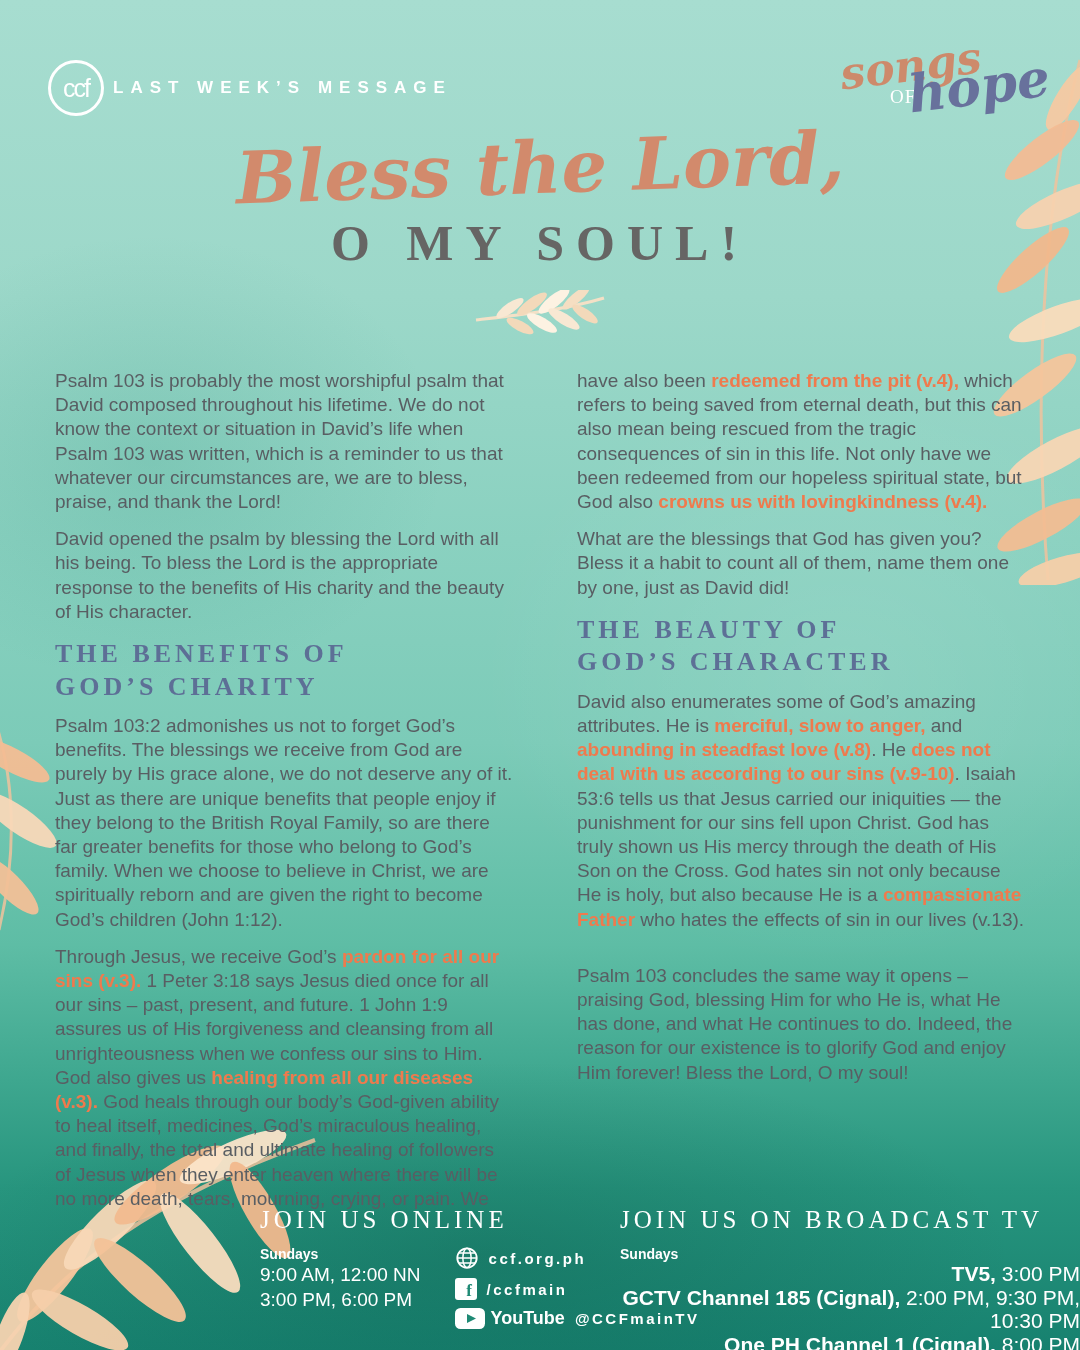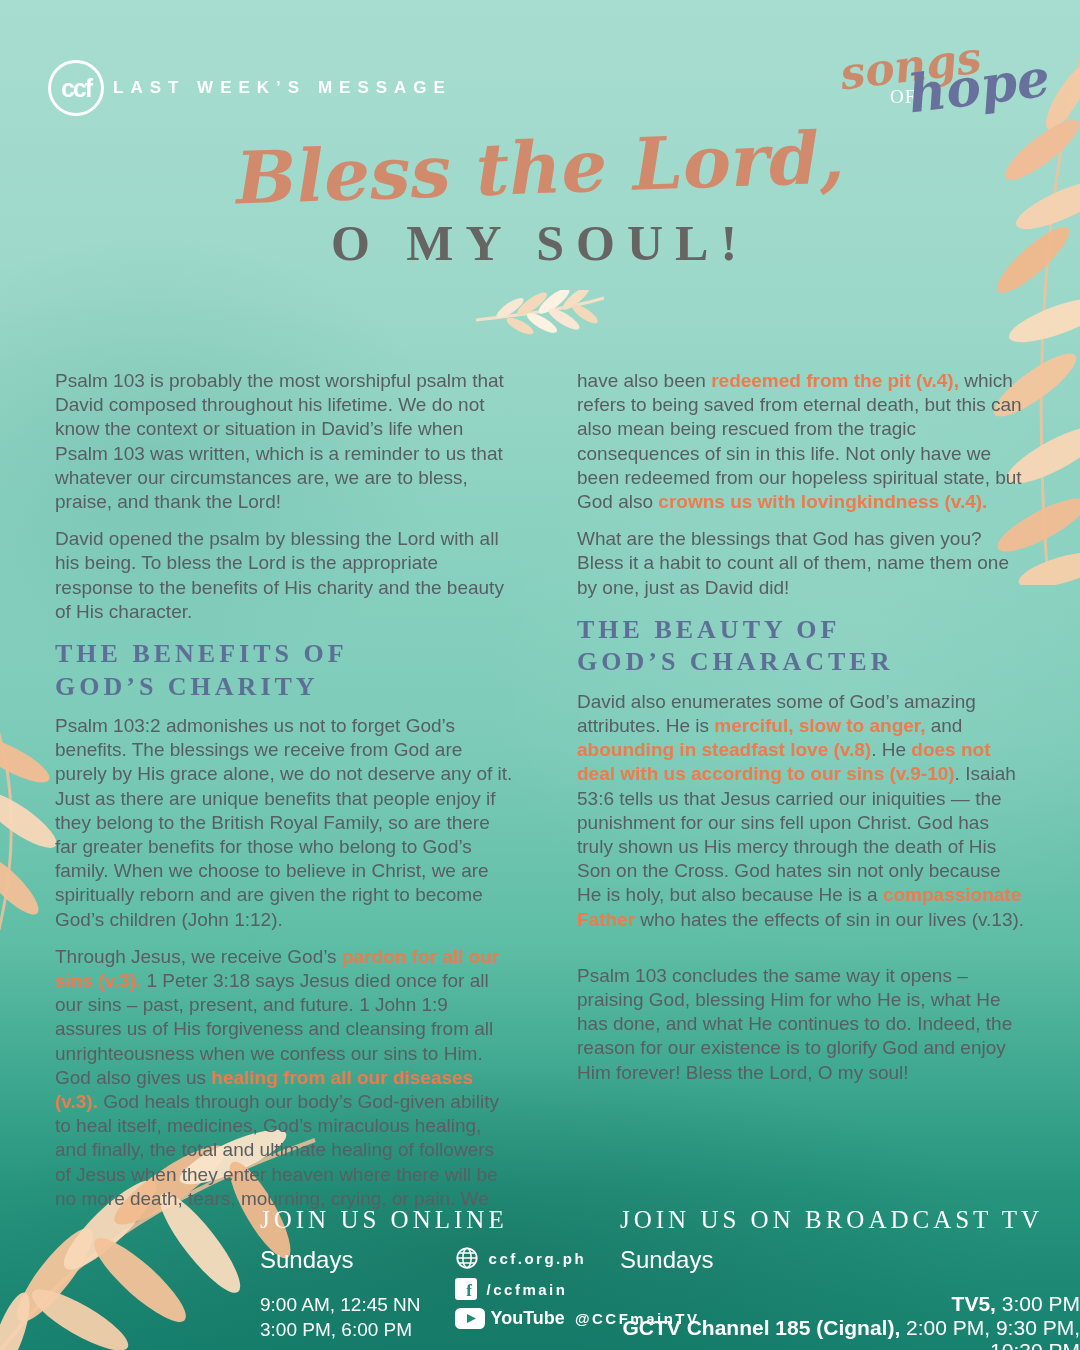--- a/index.html
+++ b/index.html
@@ -9,21 +9,21 @@
     background:
       radial-gradient(ellipse 420px 320px at 14% 34%, rgba(52,150,130,.20), transparent 70%),
       radial-gradient(ellipse 520px 420px at 78% 50%, rgba(255,255,255,.10), transparent 70%),
       radial-gradient(ellipse 700px 260px at 45% 93%, rgba(8,80,66,.28), transparent 75%),
       linear-gradient(180deg,#a7ddd0 0%,#9cd8c9 22%,#8ad1c0 40%,#7ccbb8 55%,#5ebda5 70%,#3ea78f 80%,#27957e 88%,#17816f 100%);
   }
   .deco{position:absolute;pointer-events:none;}
   
   .logo{position:absolute;left:48px;top:60px;width:56px;height:56px;border:3px solid #fff;
         border-radius:50%;box-sizing:border-box;display:flex;align-items:center;justify-content:center;}
-  .logo span{color:#fff;font-weight:bold;font-size:25px;letter-spacing:-2px;line-height:1;}
+  .logo span{color:#fff;font-weight:normal;font-size:25px;letter-spacing:-2px;line-height:1;}
   .kicker{position:absolute;left:113px;top:78px;color:#fff;font-size:17px;font-weight:bold;letter-spacing:7px;}
   .series{position:absolute;left:828px;top:34px;width:230px;height:110px;}
   .series .songs{position:absolute;left:12px;top:10px;font-family:"DejaVu Serif",serif;font-style:italic;font-weight:bold;
                  font-size:44px;color:#cd8a6b;transform:rotate(-7deg);line-height:1;}
   .series .of{position:absolute;left:62px;top:52px;font-family:"Liberation Serif",serif;font-size:19px;color:#fff;letter-spacing:1px;text-align:center;}
   .series .hope{position:absolute;left:80px;top:26px;font-family:"DejaVu Serif",serif;font-style:italic;font-weight:bold;
                 font-size:52px;color:#68719c;transform:rotate(-7deg);line-height:1;}
   
   .title{position:absolute;left:0;top:130px;width:1080px;text-align:center;}
   .title-script{font-family:"DejaVu Serif",serif;font-style:italic;font-weight:bold;font-size:72px;
@@ -39,21 +39,21 @@
   .col p.extra-space{margin-top:32px;}
   .col .hl{color:#ef7a4d;font-weight:bold;}
   .col h2{font-family:"Liberation Serif",serif;font-weight:bold;font-size:26px;letter-spacing:4px;
           line-height:1.25;color:#5d6f96;margin:14px 0 11px 0;}
   
   .footer-online{position:absolute;left:260px;top:1206px;color:#fff;}
   .footer-broadcast{position:absolute;left:620px;top:1206px;color:#fff;}
   .footer-heading{font-family:"Liberation Serif",serif;font-weight:normal;font-size:25px;letter-spacing:4px;
                   color:#fff;margin:0 0 12px 0;}
   .online-body{display:flex;gap:34px;}
-  .sched .day,.broadcast .day{font-size:24px;font-weight:normal;margin-bottom:18px;}
+  .sched .day,.broadcast .day{font-size:14px;font-weight:bold;margin-bottom:0;}
   .sched .time{font-size:19px;line-height:25px;}
   .links .link-row{display:flex;align-items:center;gap:10px;margin-bottom:8px;text-align:center;}
   .links .link-label{font-size:15px;font-weight:bold;letter-spacing:2.5px;}
   .links .yt-brand{font-size:18px;font-weight:bold;letter-spacing:0;margin-left:-4px;}
   .bc-line{font-size:21px;line-height:23.5px;text-align:right;}
   .bc-line b{font-weight:bold;}
   .day{font-size:21px;font-weight:bold;margin-bottom:3px;}
 </style>
 </head>
 <body>
@@ -133,21 +133,21 @@
       <h2>THE BEAUTY OF<br>GOD’S CHARACTER</h2>
       <p><span>David also enumerates some of God’s amazing attributes. He is </span><span class="hl">merciful, slow to anger,</span><span> and </span><span class="hl">abounding in steadfast love (v.8)</span><span>. He </span><span class="hl">does not deal with us according to our sins (v.9-10)</span><span>. Isaiah 53:6 tells us that Jesus carried our iniquities — the punishment for our sins fell upon Christ. God has truly shown us His mercy through the death of His Son on the Cross. God hates sin not only because He is holy, but also because He is a </span><span class="hl">compassionate Father</span><span> who hates the effects of sin in our lives (v.13).</span></p>
       <p class="extra-space"><span>Psalm 103 concludes the same way it opens – praising God, blessing Him for who He is, what He has done, and what He continues to do. Indeed, the reason for our existence is to glorify God and enjoy Him forever! Bless the Lord, O my soul!</span></p>
     </div>
 
   <div class="footer-online">
     <h3 class="footer-heading">JOIN US ONLINE</h3>
     <div class="online-body">
       <div class="sched">
         <div class="day">Sundays</div>
-        <div class="time">9:00 AM, 12:45 NN</div>
+        <div class="time">9:00 AM, 12:00 NN</div>
         <div class="time">3:00 PM, 6:00 PM</div>
       </div>
       <div class="links">
         <div class="link-row">
           <svg width="24" height="24" viewBox="0 0 26 26">
             <circle cx="13" cy="13" r="10.5" stroke="#fff" stroke-width="2" fill="none"></circle>
             <ellipse cx="13" cy="13" rx="4.5" ry="10.5" stroke="#fff" stroke-width="1.6" fill="none"></ellipse>
             <path d="M2.5,13 H23.5 M4.5,7.5 H21.5 M4.5,18.5 H21.5" stroke="#fff" stroke-width="1.6" fill="none"></path>
           </svg>
           <span class="link-label">ccf.org.ph</span>

